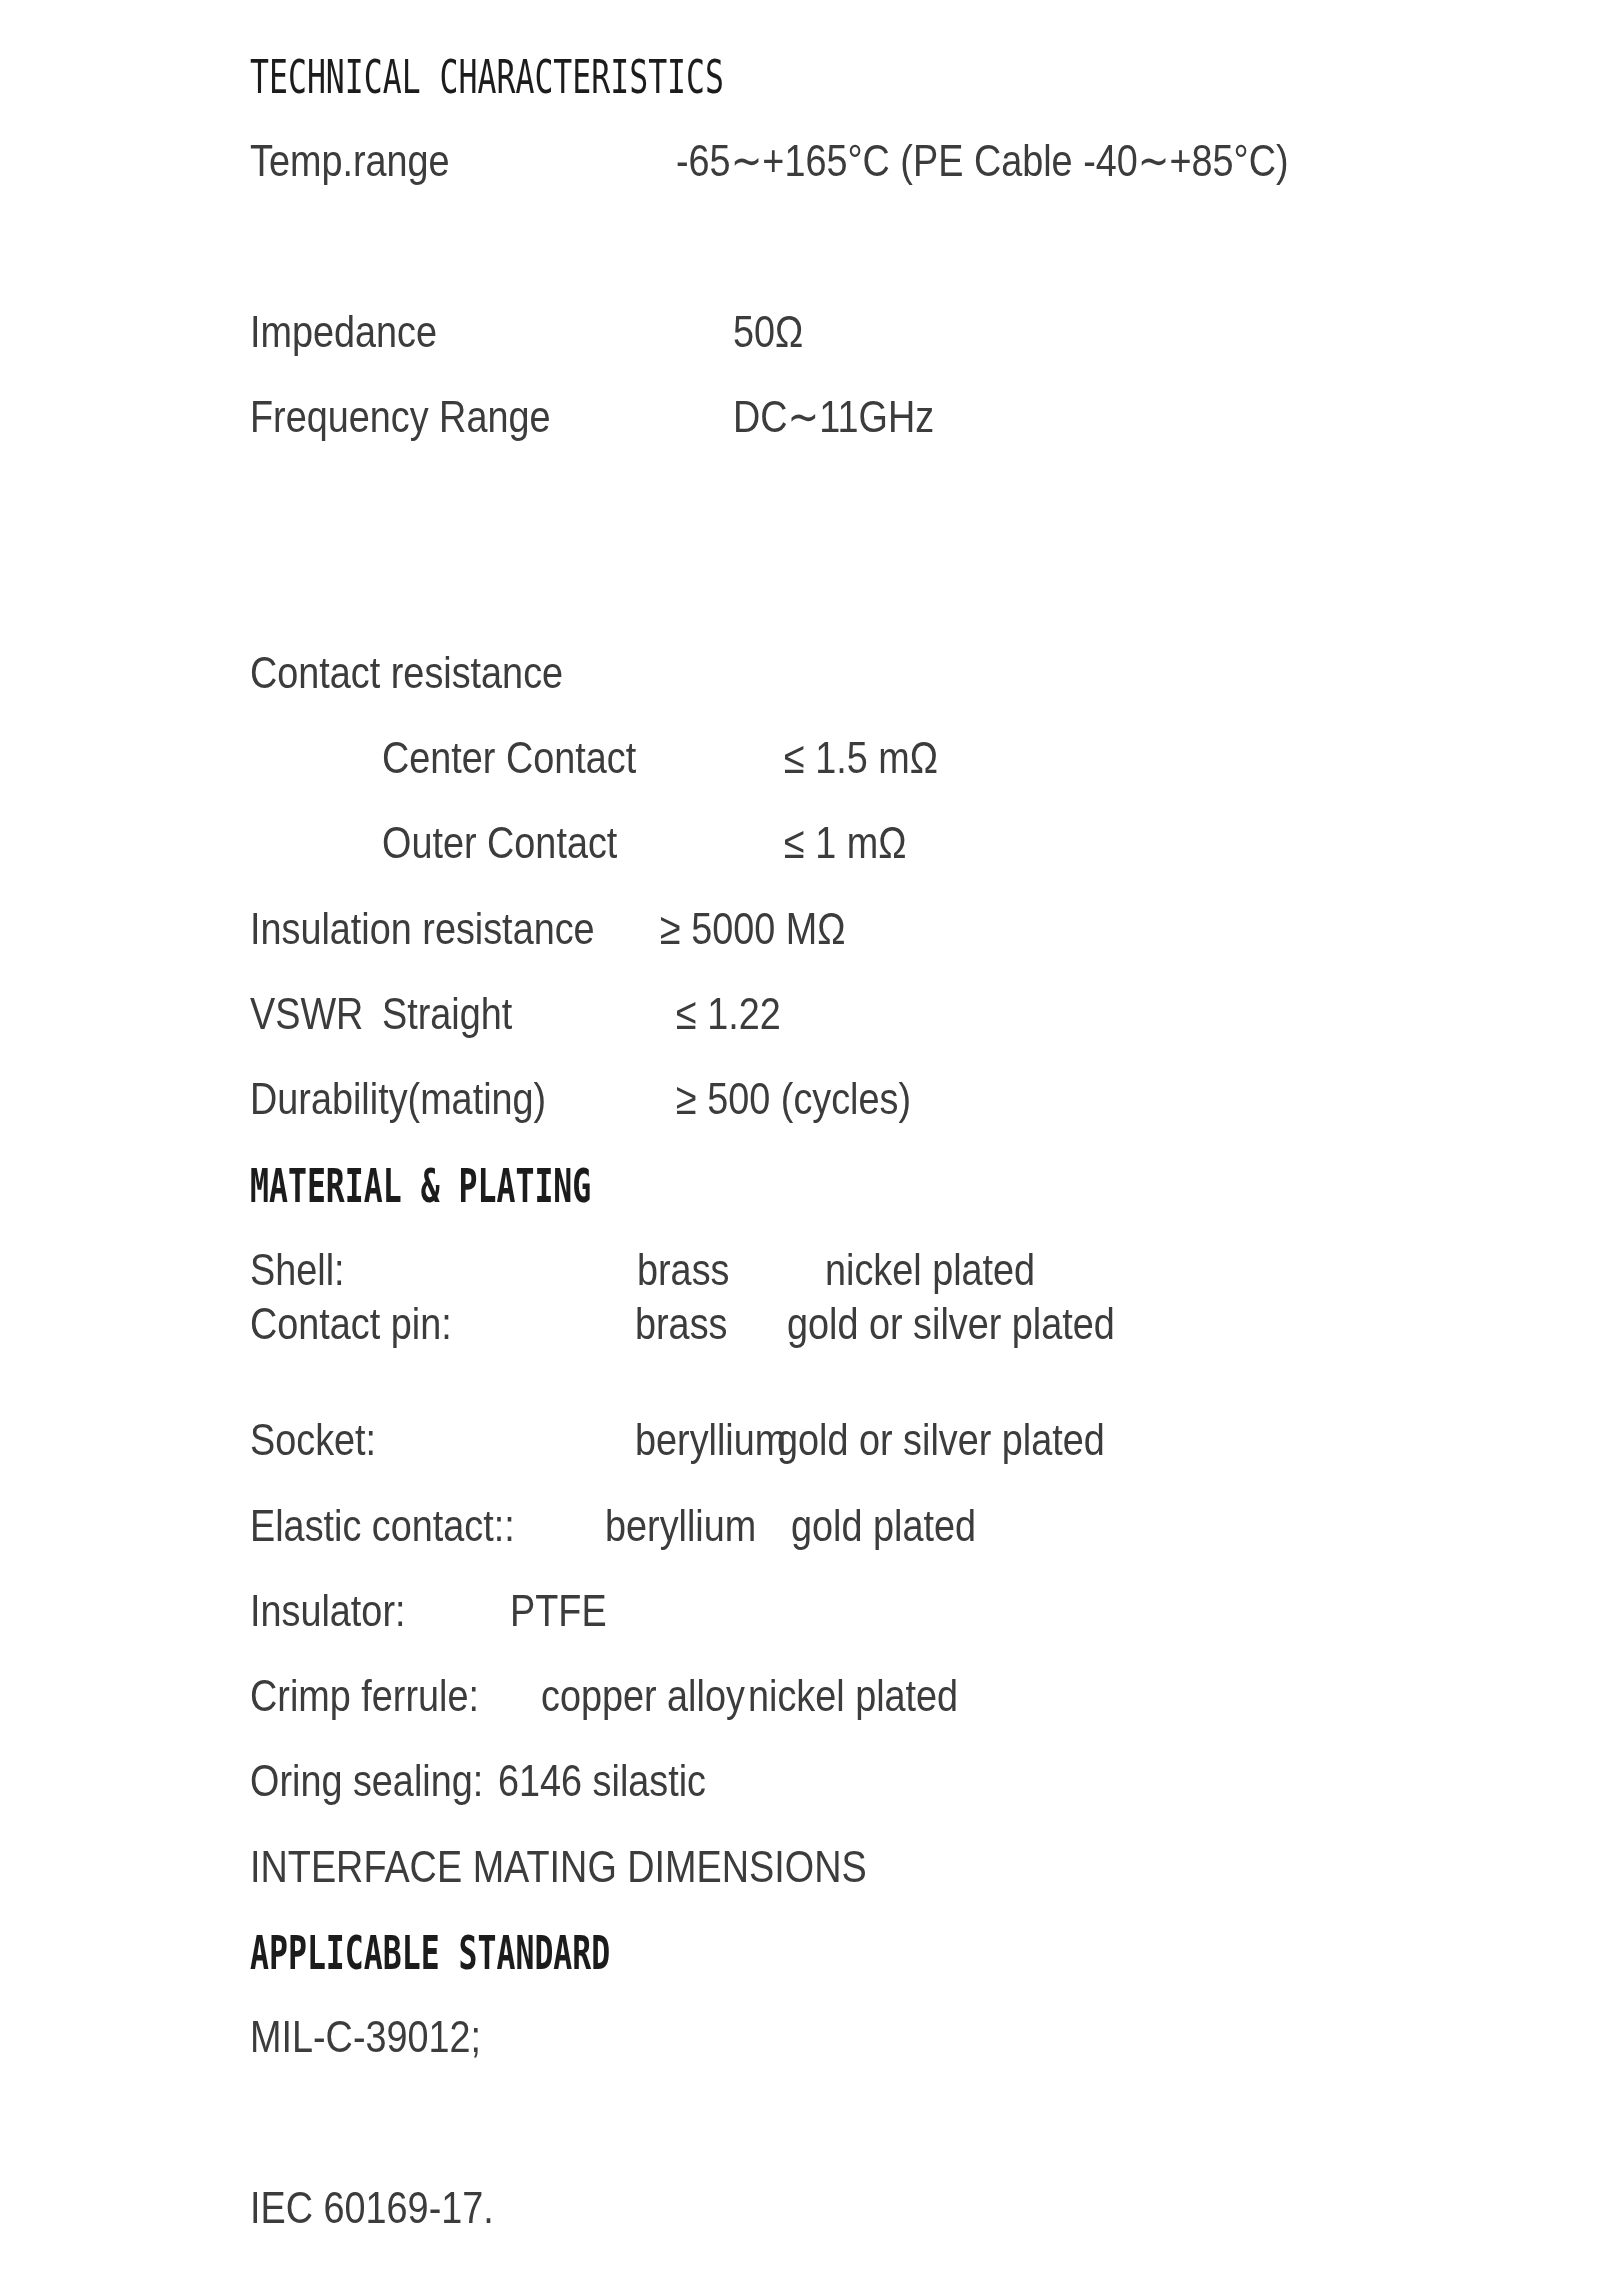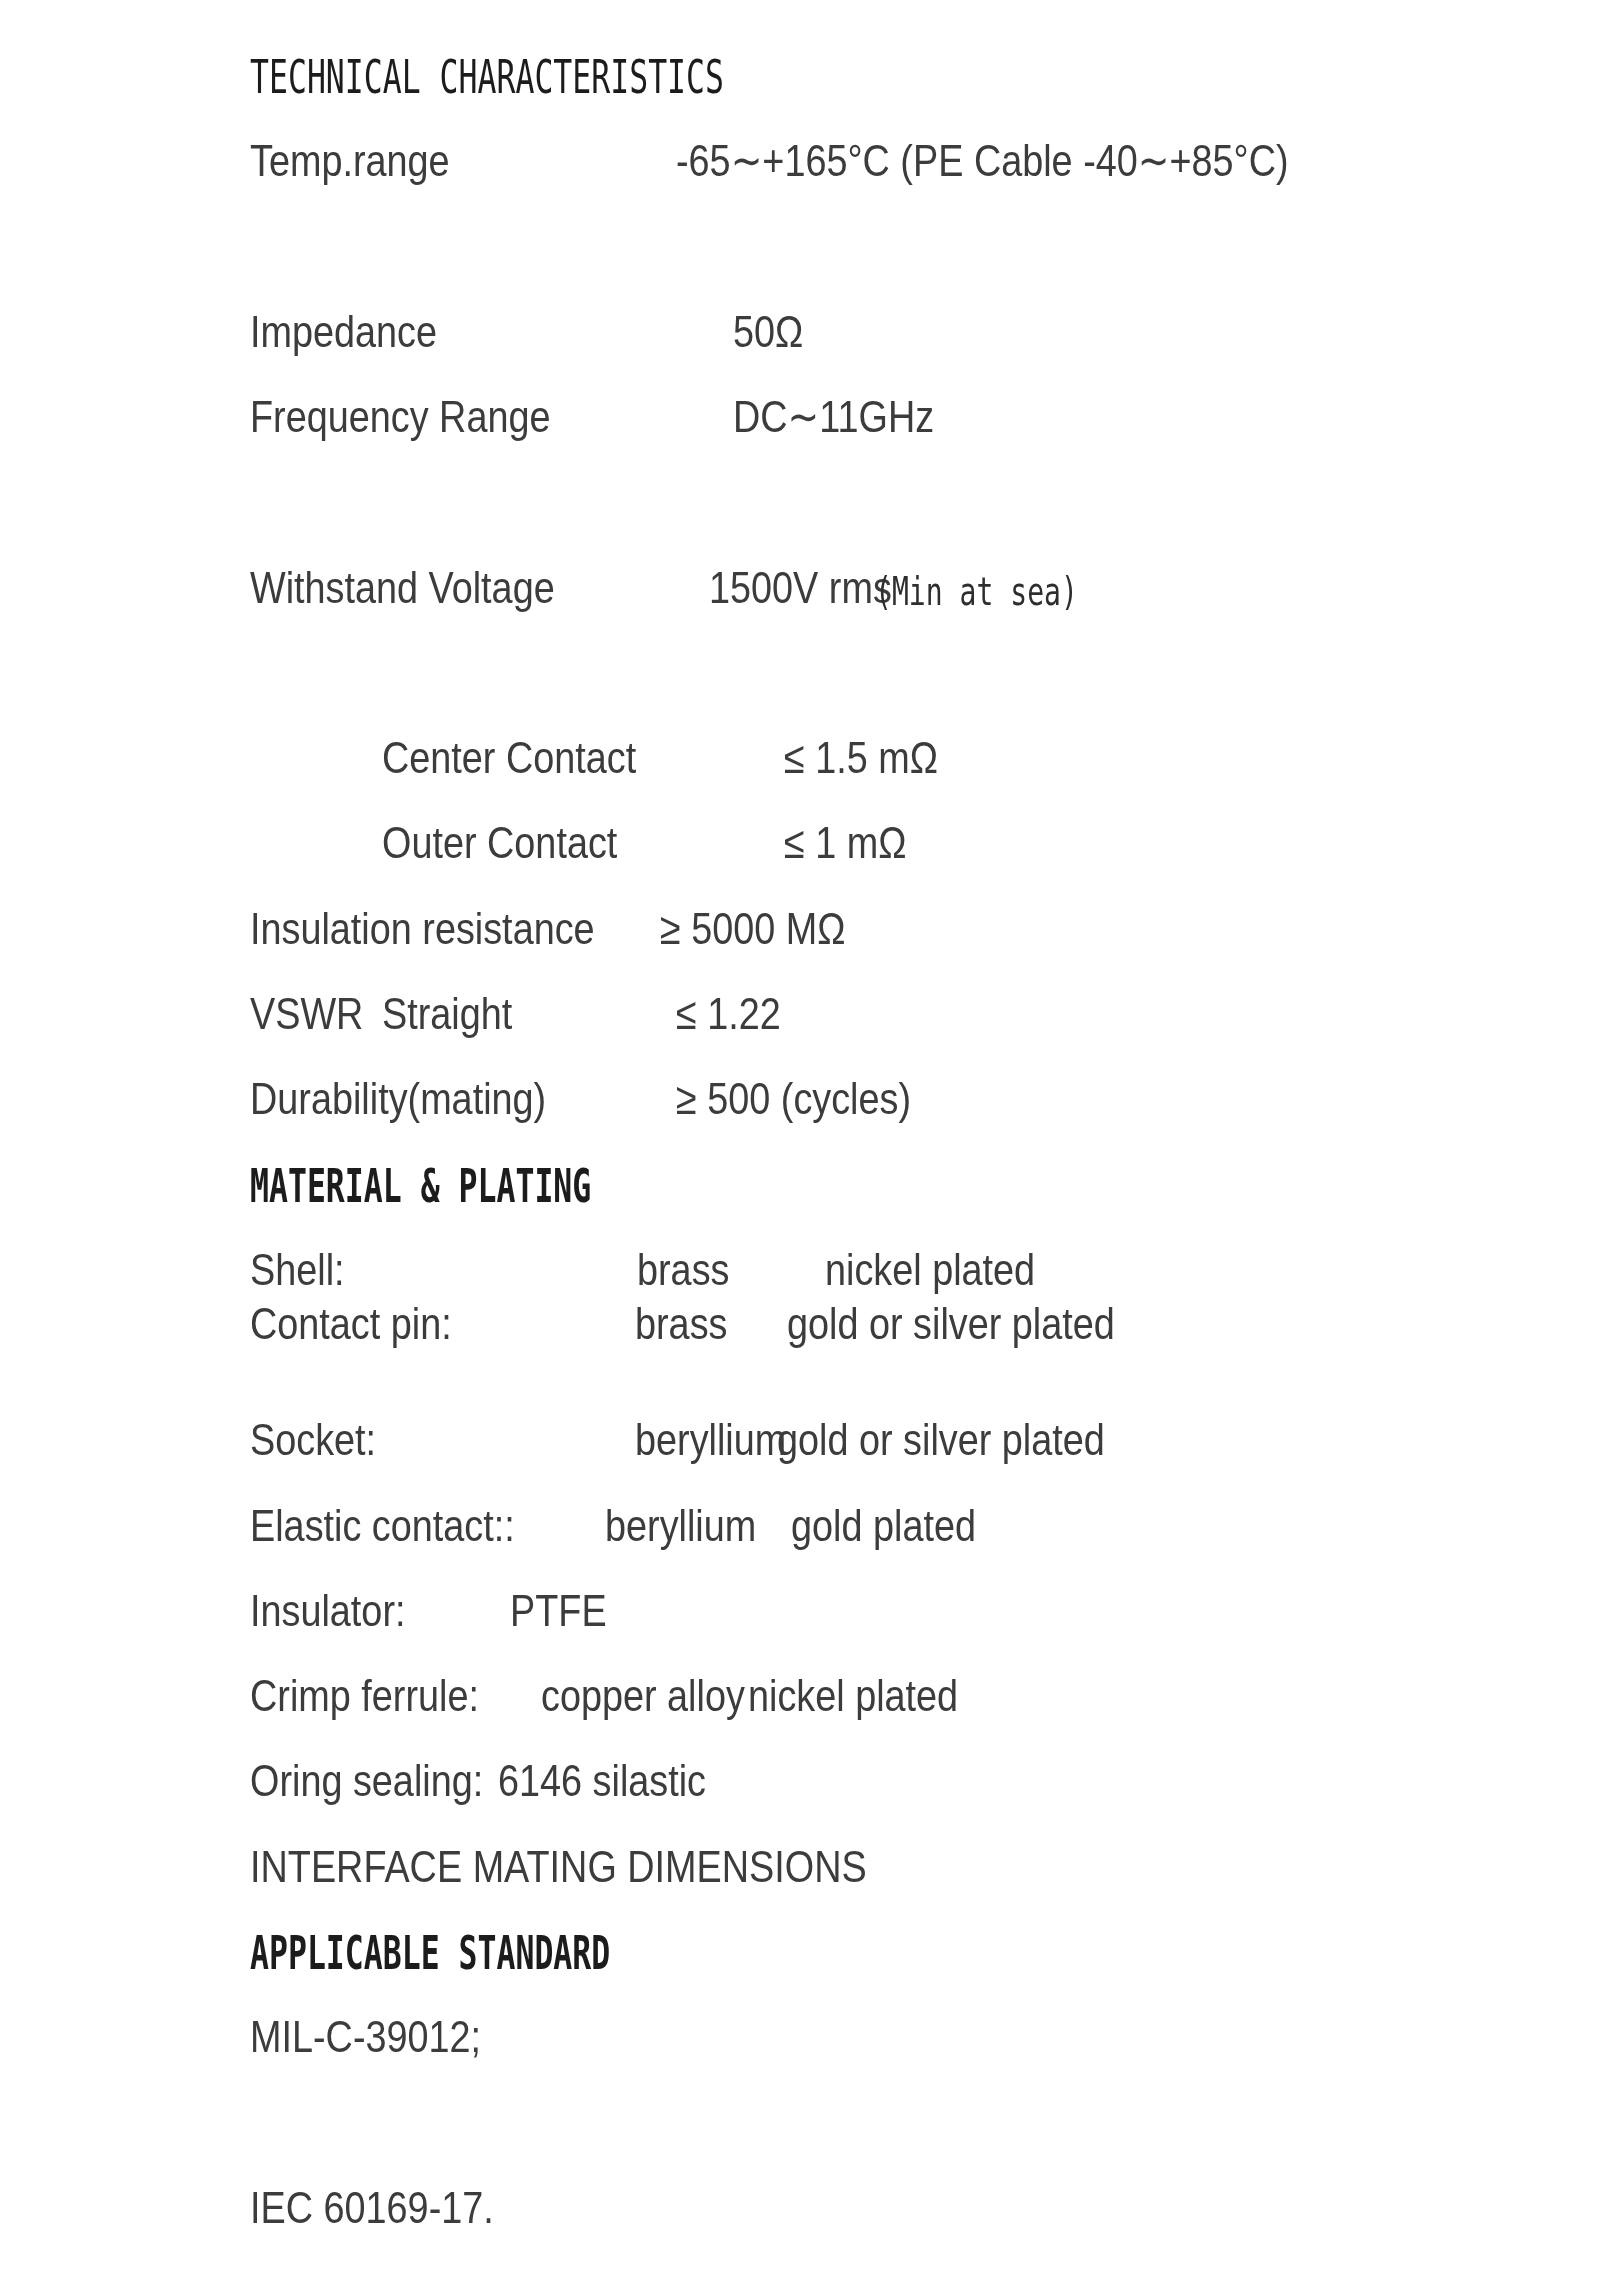--- a/index.html
+++ b/index.html
@@ -69,26 +69,24 @@
     <span class="txt" style="left:250px">Impedance</span>
     <span class="txt" style="left:733px">50Ω</span>
   </div>
 
   <div class="row" style="top:391px">
     <span class="txt" style="left:250px">Frequency Range</span>
     <span class="txt" style="left:733px">DC∼11GHz</span>
   </div>
 
 
-  <div class="row" style="top:562px">
-    <span class="txt" style="left:250px">Withstand Voltage</span>
-    <span class="txt" style="left:709px">1500V rms</span>
-    <span class="mnote" style="left:875px; top:7.8px">(Min at sea)</span>
+
+  <div class="row" style="top:647px">
+    <span class="txt" style="left:250px">Contact resistance</span>
   </div>
-
 
   <div class="row" style="top:732px">
     <span class="txt" style="left:382px">Center Contact</span>
     <span class="txt" style="left:784px">≤ 1.5 mΩ</span>
   </div>
 
   <div class="row" style="top:817px">
     <span class="txt" style="left:382px">Outer Contact</span>
     <span class="txt" style="left:784px">≤ 1 mΩ</span>
   </div>

